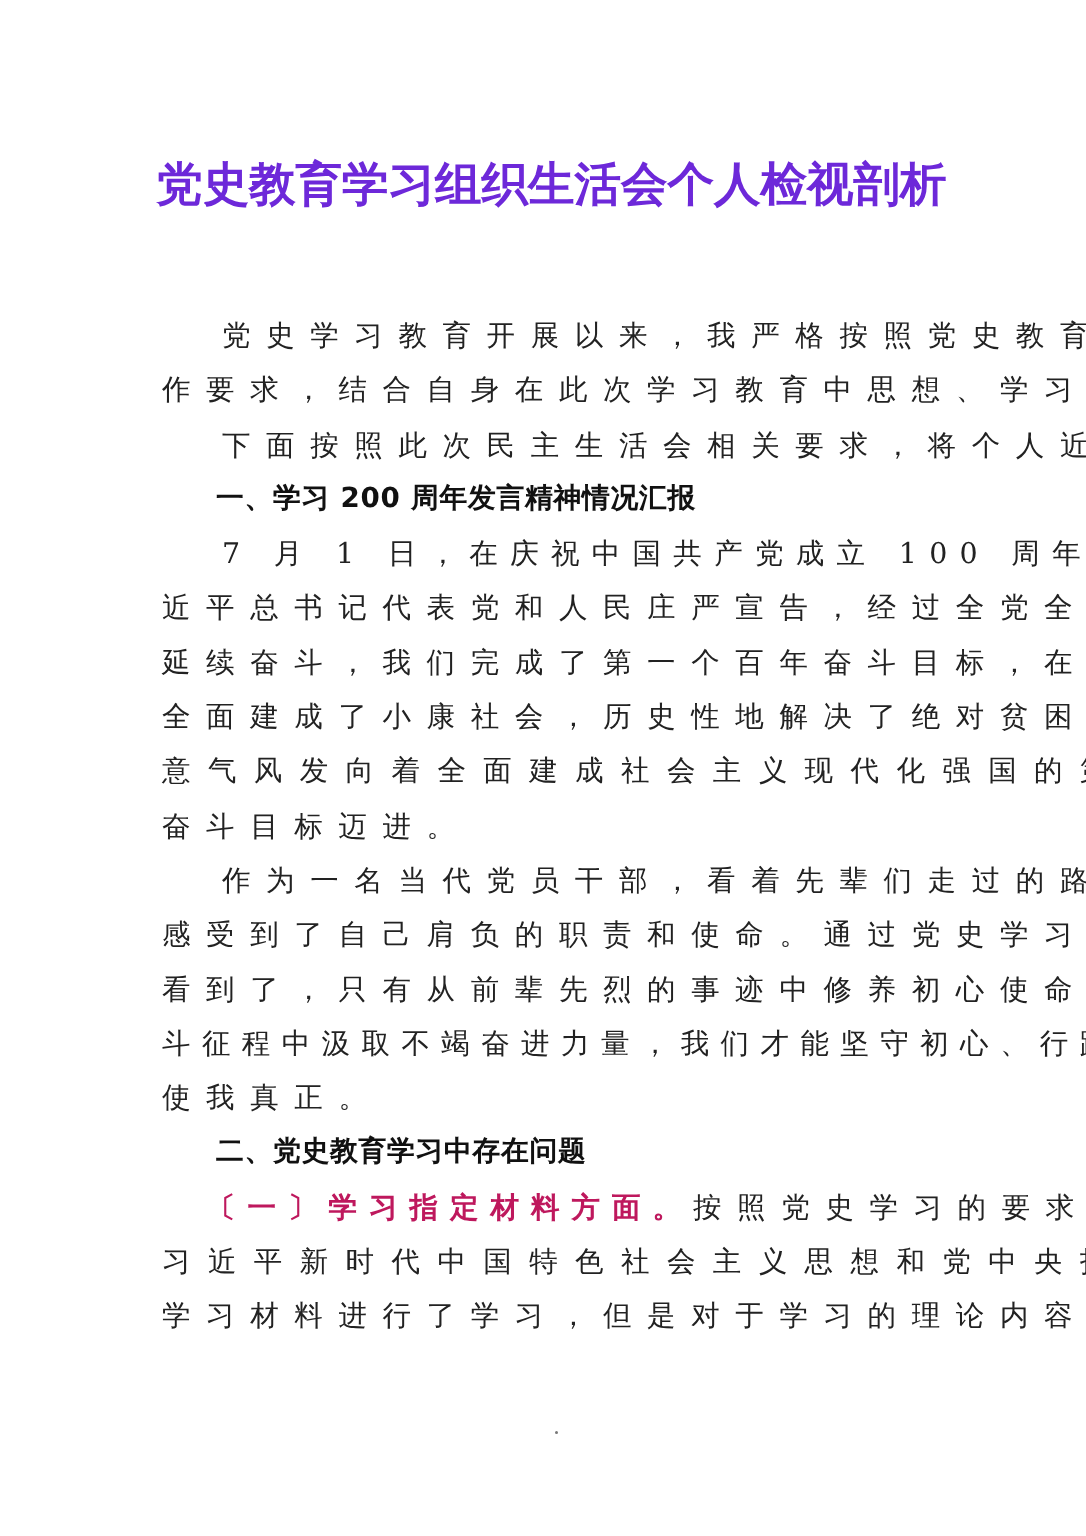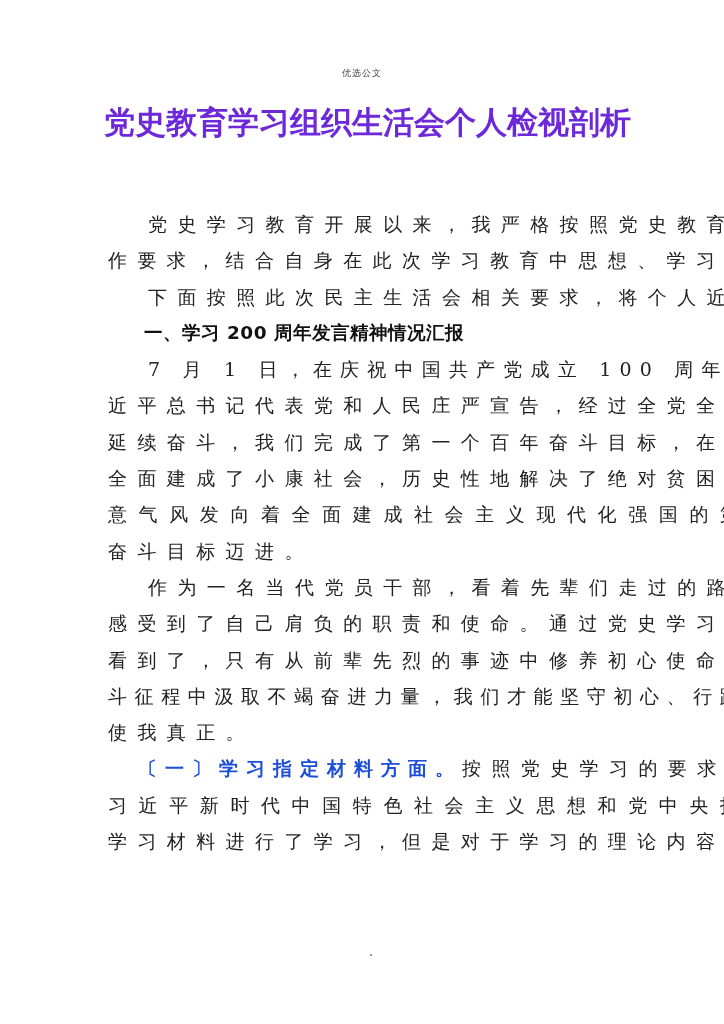--- a/index.html
+++ b/index.html
@@ -12,28 +12,27 @@
            font-family: "DejaVu Sans", sans-serif; font-weight: bold; font-size: 31px; color: #6d28d9;
            letter-spacing: 0px; white-space: nowrap; }
   .title.l1 { top: 102px; }
   .title.l2 { top: 156px; }
   .body { position: absolute; left: 108px; top: 206px; width: 508px; }
   .line { height: 36.3px; line-height: 36.3px; font-size: 19px; letter-spacing: 10.4px;
           white-space: nowrap; color: #222; }
   .indent { padding-left: 40px; }
   .heading { font-family: "DejaVu Sans", sans-serif; font-weight: bold; font-size: 18.5px;
              letter-spacing: 0.5px; color: #111; padding-left: 36px; }
-  .bold { font-weight: bold; color: #1d4ed8; letter-spacing: 8px; text-align: right; }
+  .bold { font-weight: bold; color: #be185d; letter-spacing: 8px; text-align: right; }
   .footer-dot { position: absolute; top: 954px; left: 370px; width: 2px; height: 2px; background: #777; border-radius: 1px; }
 </style>
 </head>
 <body>
 
 <div class="page">
-  <div class="header">优选公文</div>
 
   <div class="title l1">党史教育学习组织生活会个人检视剖析</div>
 
   <div class="body">
     <div class="line indent">党史学习教育开展以来，我严格按照党史教育学习的工</div>
     <div class="line">作要求，结合自身在此次学习教育中思想、学习、工作等实</div>
 
     <div class="line indent">下面按照此次民主生活会相关要求，将个人近半年的党</div>
 
     <div class="line heading">一、学习 200 周年发言精神情况汇报</div>
@@ -44,20 +43,21 @@
     <div class="line">全面建成了小康社会，历史性地解决了绝对贫困问题，正在</div>
     <div class="line" style="letter-spacing:11.6px">意气风发向着全面建成社会主义现代化强国的第二个百年</div>
     <div class="line">奋斗目标迈进。</div>
 
     <div class="line indent">作为一名当代党员干部，看着先辈们走过的路，我真切</div>
     <div class="line">感受到了自己肩负的职责和使命。通过党史学习，使我真正</div>
     <div class="line">看到了，只有从前辈先烈的事迹中修养初心使命，从党的奋</div>
     <div class="line" style="letter-spacing:7.6px">斗征程中汲取不竭奋进力量，我们才能坚守初心、行路致远、</div>
     <div class="line">使我真正。</div>
 
+    <div class="line heading">二、党史教育学习中存在问题</div>
 
     <div class="line" style="padding-left:30px">
       <span class="bold">〔一〕学习指定材料方面。</span><span>按照党史学习的要求，我对</span>
     </div>
     <div class="line" style="letter-spacing:11.6px">习近平新时代中国特色社会主义思想和党中央指定的配套</div>
     <div class="line">学习材料进行了学习，但是对于学习的理论内容，没有完全</div>
   </div>
 
   <div class="footer-dot"></div>
 </div>

